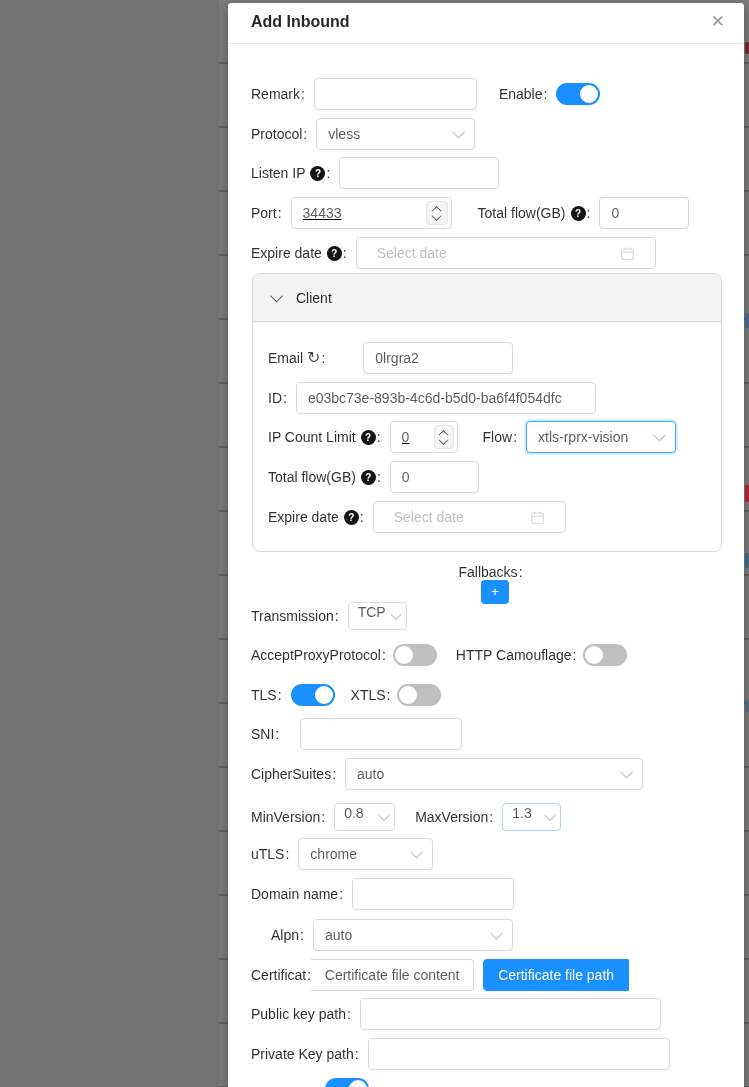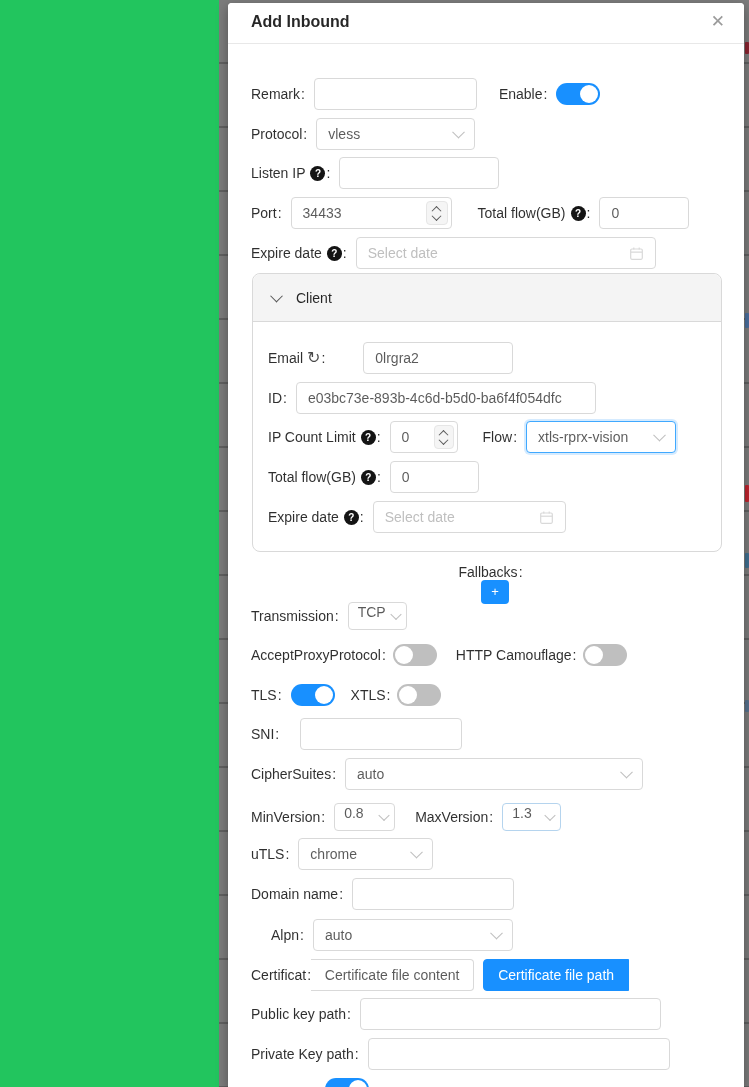--- a/index.html
+++ b/index.html
@@ -1,20 +1,20 @@
 <!DOCTYPE html>
 <html><head>
 <meta charset="utf-8">
 <style>
   html,body{margin:0;padding:0;}
   body{
     width:749px;height:1087px;overflow:hidden;background:#000;
     font-family:"Liberation Sans","DejaVu Sans",sans-serif;
   }
-  .stage{position:relative;width:749px;height:1087px;background:#22c55e;overflow:hidden;}
+  .stage{position:relative;width:749px;height:1087px;background:#737373;overflow:hidden;}
 
   
   .backdrop{
     position:absolute;left:219px;top:0;width:530px;height:1087px;background:#7c7c7c;
     background-image:repeating-linear-gradient(to bottom,transparent 0 62px,rgba(0,0,0,.22) 62px 64px);
   }
   .speck{position:absolute;right:0;width:4px;border-radius:1px;}
 
   
   .modal{
@@ -57,33 +57,33 @@
   .sel.focused{border-color:#40a9ff;box-shadow:0 0 0 2px rgba(24,144,255,.18);}
   .sel.hoverish{border-color:#b5d4ee;}
 
   .switch{position:relative;width:44px;height:22px;border-radius:11px;flex:0 0 auto;cursor:pointer;}
   .switch.on{background:#1890ff;}
   .switch.off{background:#bfbfbf;}
   .knob{position:absolute;top:2px;width:18px;height:18px;border-radius:50%;background:#fff;}
   .switch.on .knob{right:2px;}
   .switch.off .knob{left:2px;}
 
-  .numwrap{position:relative;display:inline-flex;}
+  .numwrap{position:relative;display:inline-flex;text-decoration:underline;}
   .stepper{
     position:absolute;right:4px;top:4px;width:22px;height:24px;background:#f5f5f5;border:1px solid #e6e6e6;
     border-radius:4px;box-sizing:border-box;display:flex;flex-direction:column;align-items:center;justify-content:center;cursor:pointer;
   }
   .stepper.narrow{width:20px;}
   .sup,.sdn{width:6px;height:6px;border-left:1.3px solid #5a5a5a;border-top:1.3px solid #5a5a5a;}
   .sup{transform:rotate(45deg) translate(1px,1px);}
   .sdn{transform:rotate(225deg) translate(1px,1px);margin-top:1px;}
 
   .picker{
     position:relative;height:32px;border:1px solid #d9d9d9;border-radius:4px;background:#fff;
-    box-sizing:border-box;display:inline-flex;align-items:center;padding:0 11px;
+    box-sizing:border-box;display:inline-flex;align-items:center;padding:0 20px;
   }
   .ph{color:#bfbfbf;font-size:14px;flex:1;}
   .cal{flex:0 0 auto;}
 
   
   .panel{
     position:absolute;left:24px;top:270px;width:470px;height:279px;border:1px solid #d9d9d9;
     border-radius:8px;background:#fff;box-sizing:border-box;
   }
   .phead{

